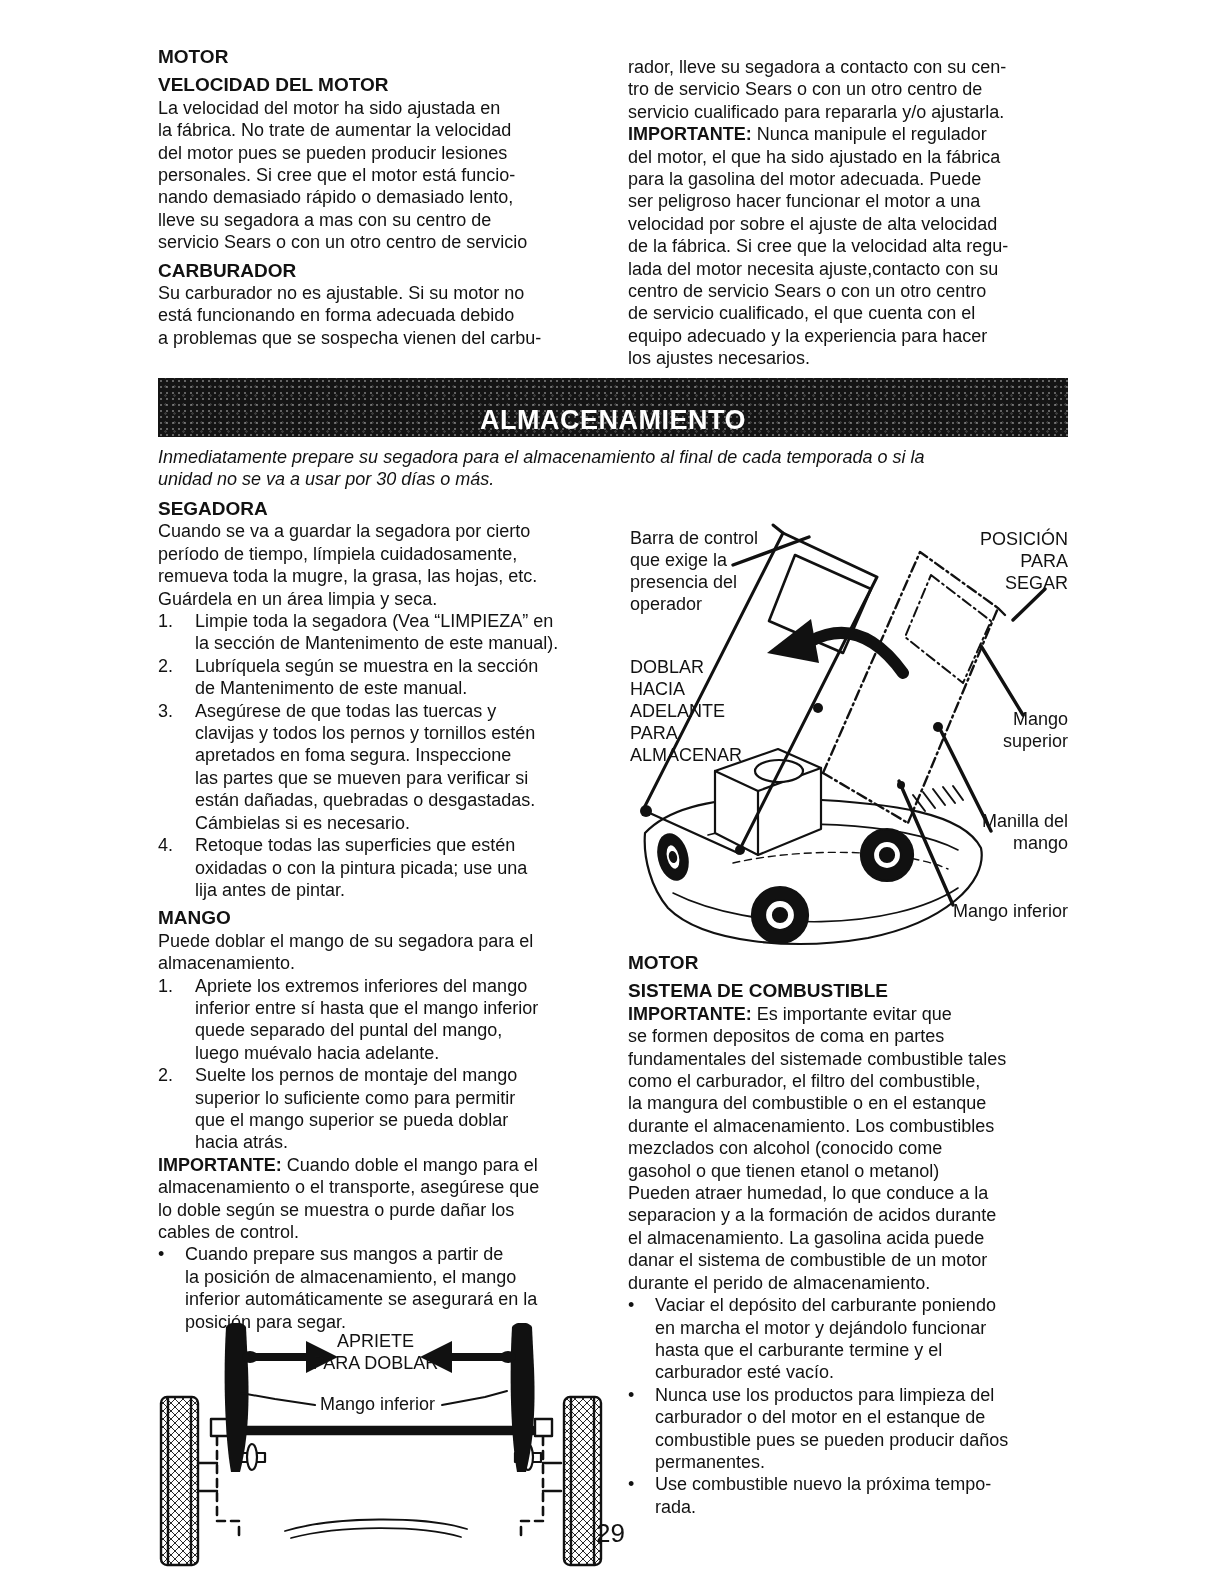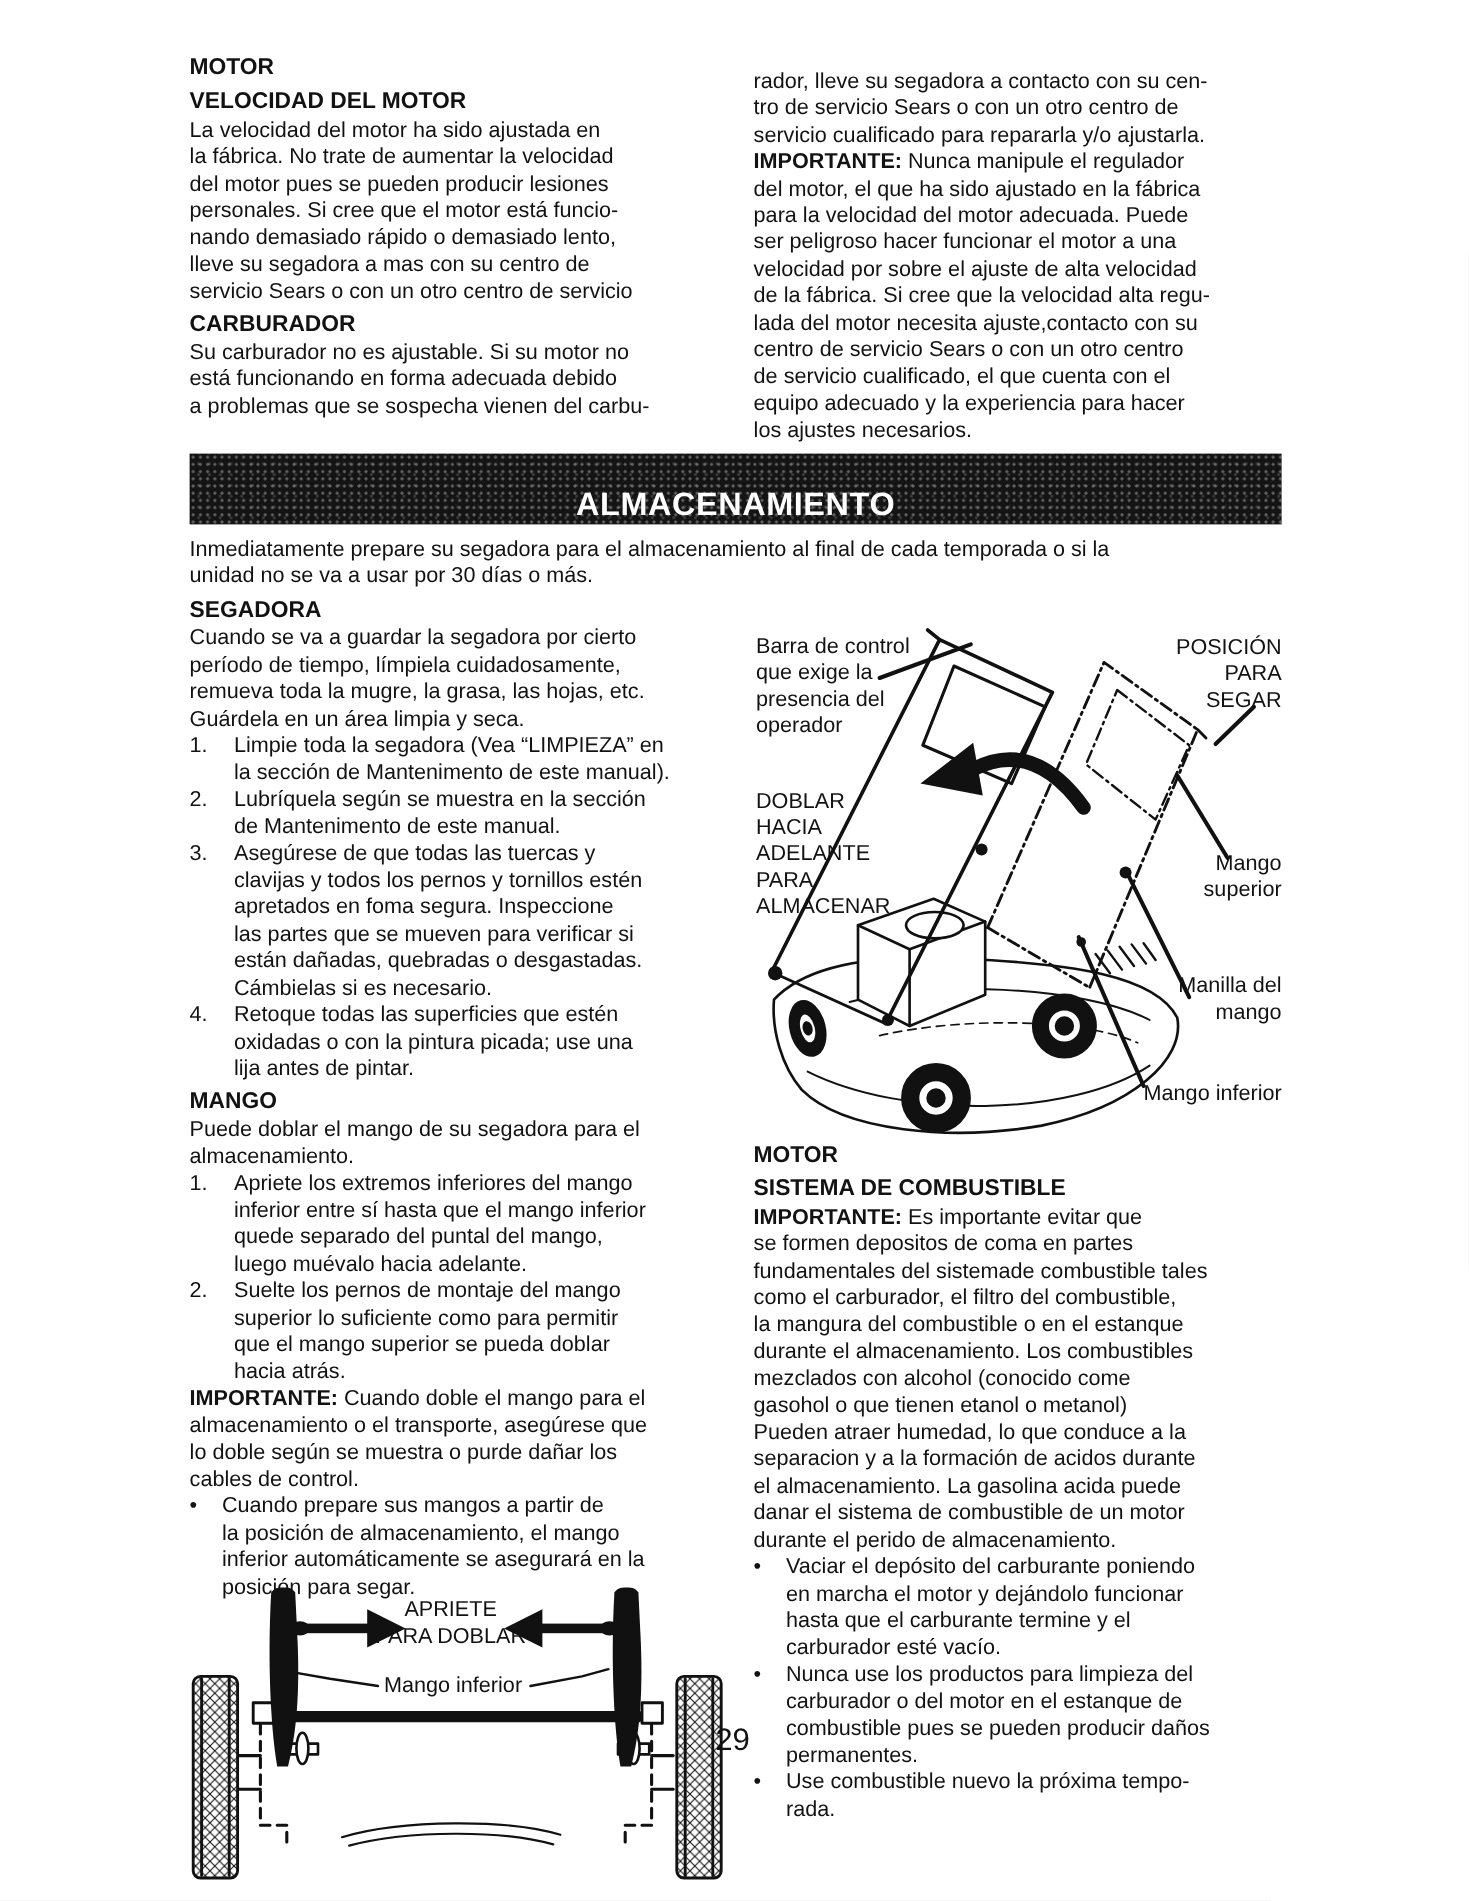--- a/index.html
+++ b/index.html
@@ -15,27 +15,27 @@
   b{font-weight:bold;text-align:right;}
   .banner{position:absolute;left:158px;top:378px;width:910px;height:59px;
           background-color:#141414;
           background-image:
             radial-gradient(rgba(255,255,255,.34) 1px, transparent 1.5px),
             radial-gradient(rgba(255,255,255,.16) 1px, transparent 1.5px);
           background-size:6px 6px, 9px 9px;
           background-position:0 0, 3px 4px;
           display:flex;align-items:center;justify-content:center;}
   .banner span{color:#ffffff;font-weight:bold;font-size:27px;letter-spacing:.5px;margin-top:25px;}
-  .intro{position:absolute;left:158px;top:446px;width:915px;font-size:18px;line-height:22.4px;}
+  .intro{position:absolute;left:158px;top:446px;width:915px;font-size:18px;line-height:22.4px;font-style:italic;}
   .diagram{position:absolute;}
   .diagram svg{position:absolute;left:0;top:0;}
   .dlabel{position:absolute;font-size:18px;line-height:22px;white-space:nowrap;}
   .dlabel.r{text-align:right;}
   .dlabel.c{text-align:center;}
-  .pagenum{position:absolute;left:596px;top:1434px;font-size:26px;}
+  .pagenum{position:absolute;left:596px;top:1518px;font-size:26px;}
 </style>
 </head>
 <body>
 
 <div class="page">
 
   <section class="col" style="left:158px;top:46px;width:450px;">
     <div class="h">MOTOR</div>
     <div class="h mt">VELOCIDAD DEL MOTOR</div>
     <div>
@@ -55,21 +55,21 @@
       </div>
   </section>
 
   <section class="col" style="left:628px;top:56px;width:450px;">
     <div>
         <div class="ln">rador, lleve su segadora  a contacto con su cen-</div>
         <div class="ln">tro de servicio Sears o con un otro centro de</div>
         <div class="ln">servicio cualificado  para repararla y/o ajustarla.</div>
         <div class="ln"><b>IMPORTANTE:</b> Nunca manipule el regulador</div>
         <div class="ln">del motor, el que ha sido ajustado en la fábrica</div>
-        <div class="ln">para la velocidad del motor adecuada. Puede</div>
+        <div class="ln">para la gasolina del motor adecuada. Puede</div>
         <div class="ln">ser peligroso hacer funcionar el motor a una</div>
         <div class="ln">velocidad por sobre el ajuste de alta velocidad</div>
         <div class="ln">de la fábrica. Si cree que la velocidad alta regu-</div>
         <div class="ln">lada del motor necesita ajuste,contacto con su</div>
         <div class="ln">centro de servicio Sears o con un otro centro</div>
         <div class="ln">de servicio cualificado, el que cuenta con el</div>
         <div class="ln">equipo adecuado y la experiencia para hacer</div>
         <div class="ln">los ajustes necesarios.</div>
       </div>
   </section>

